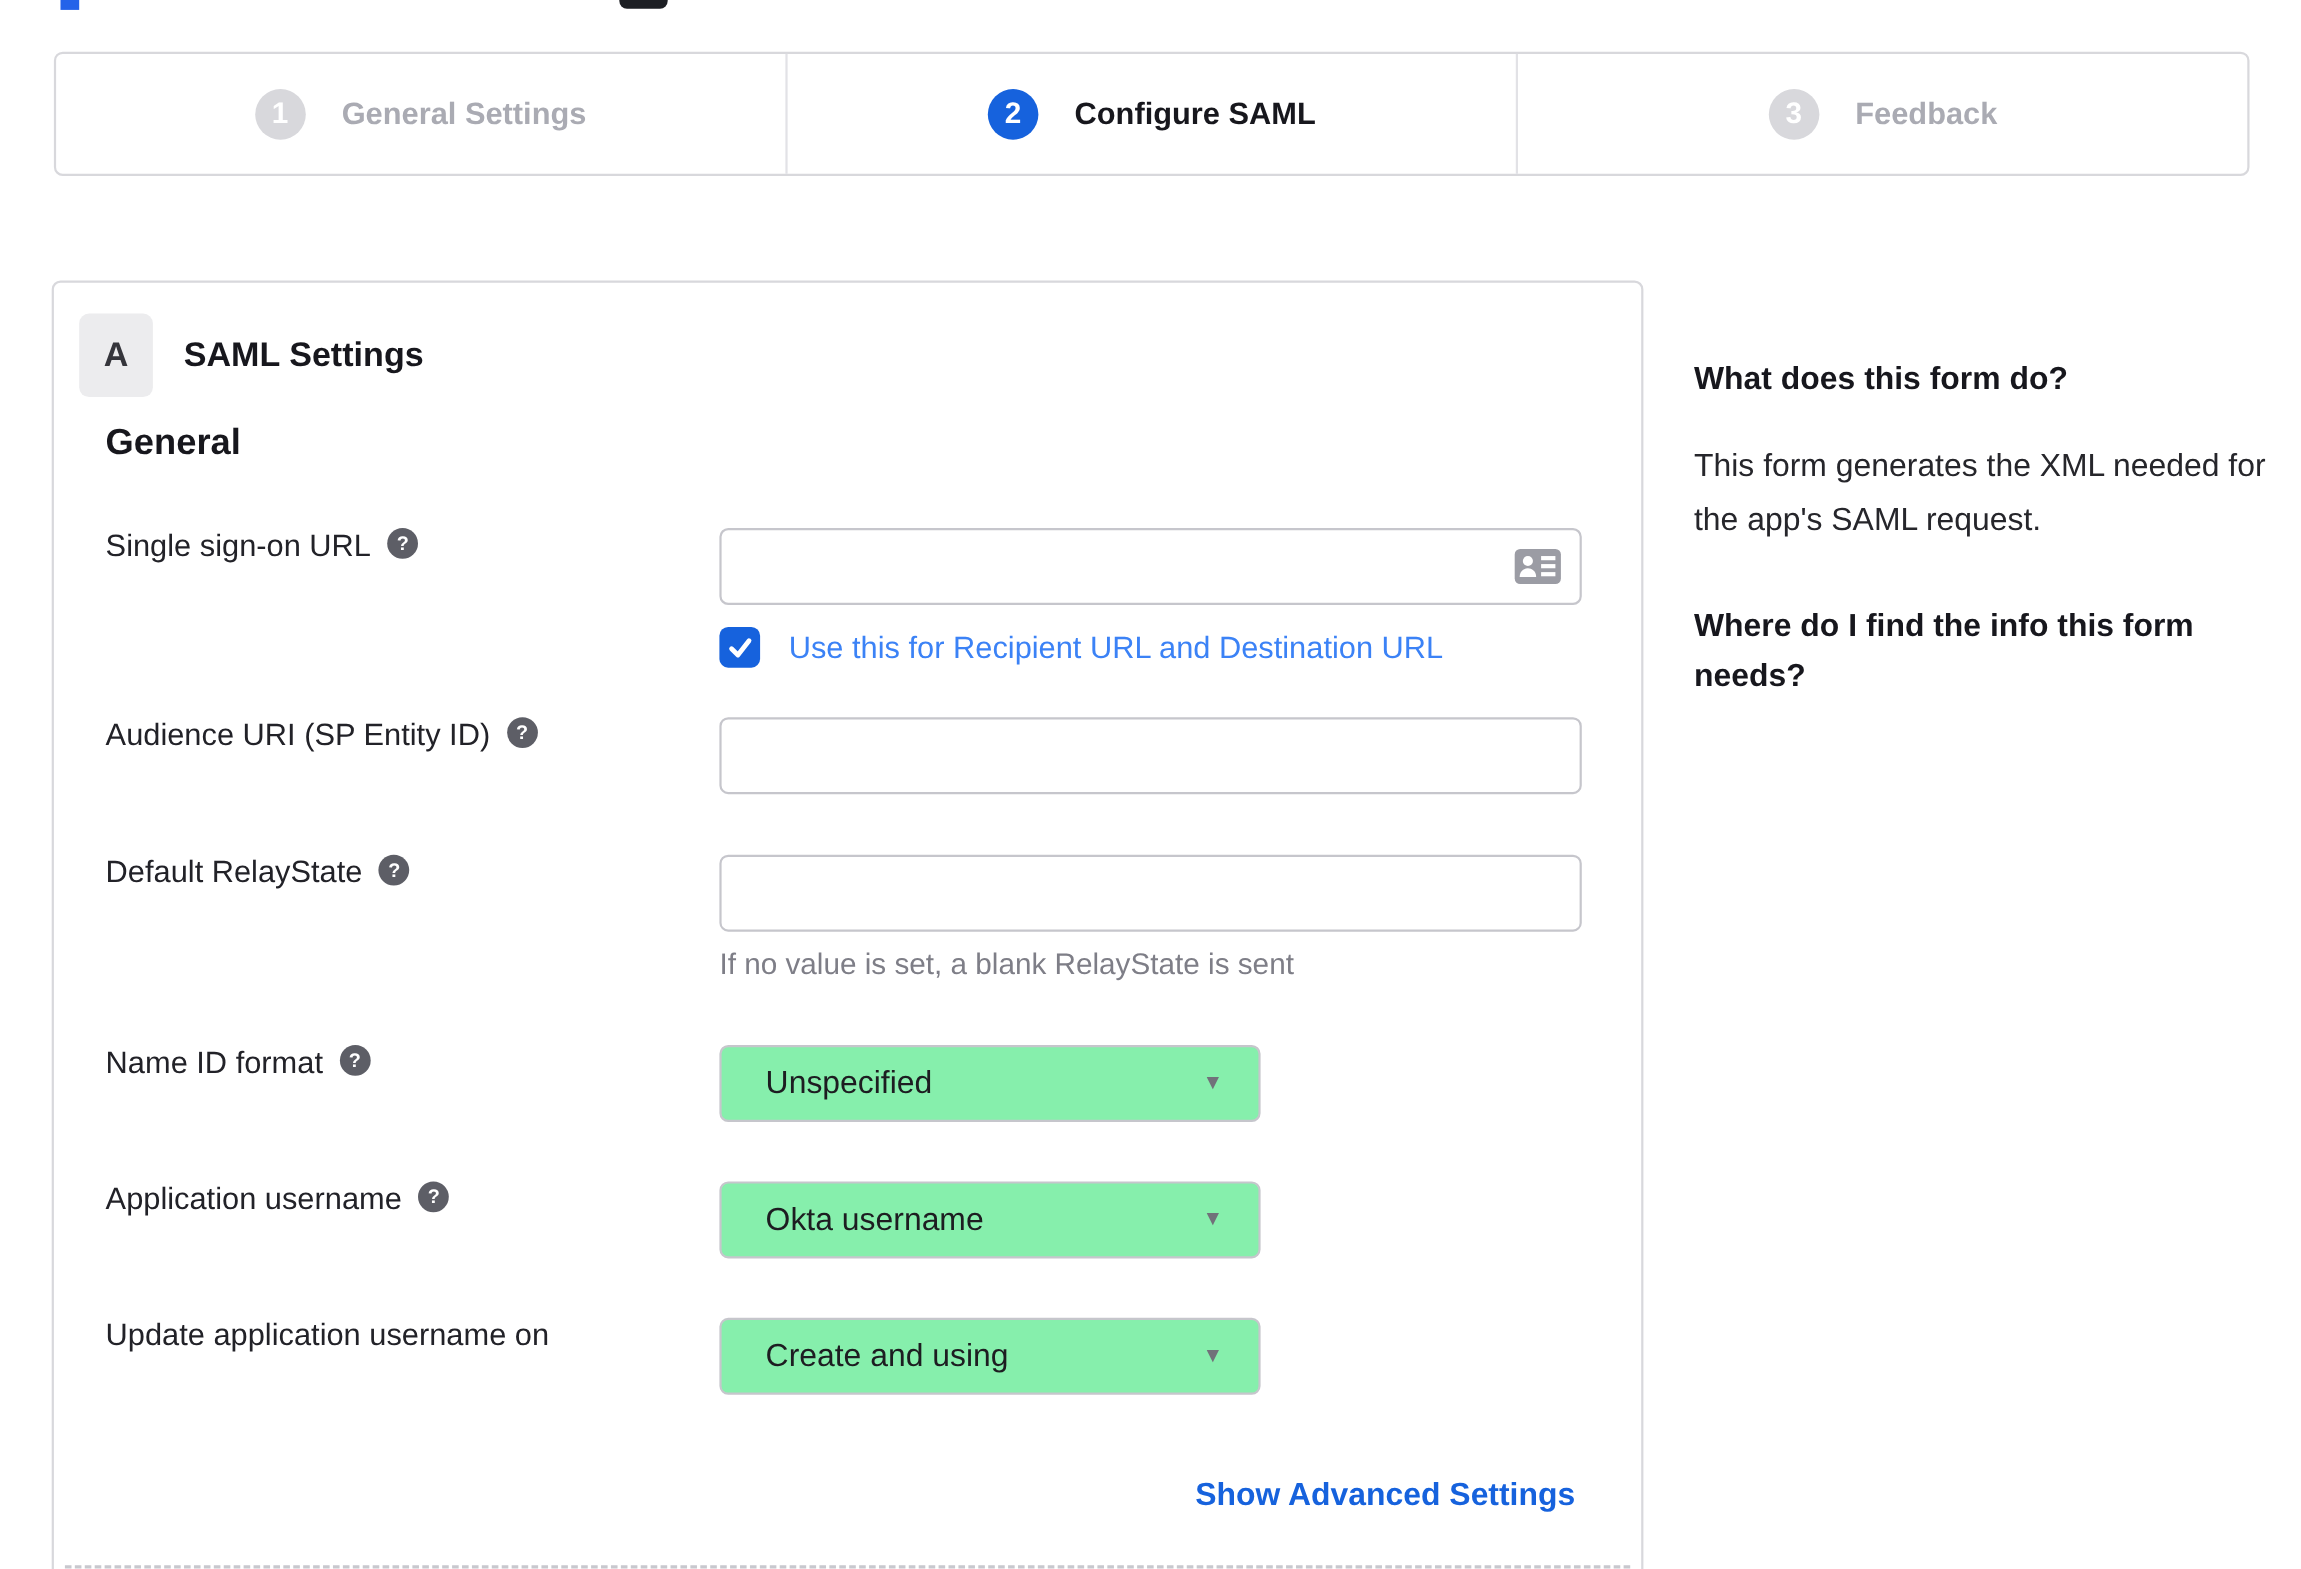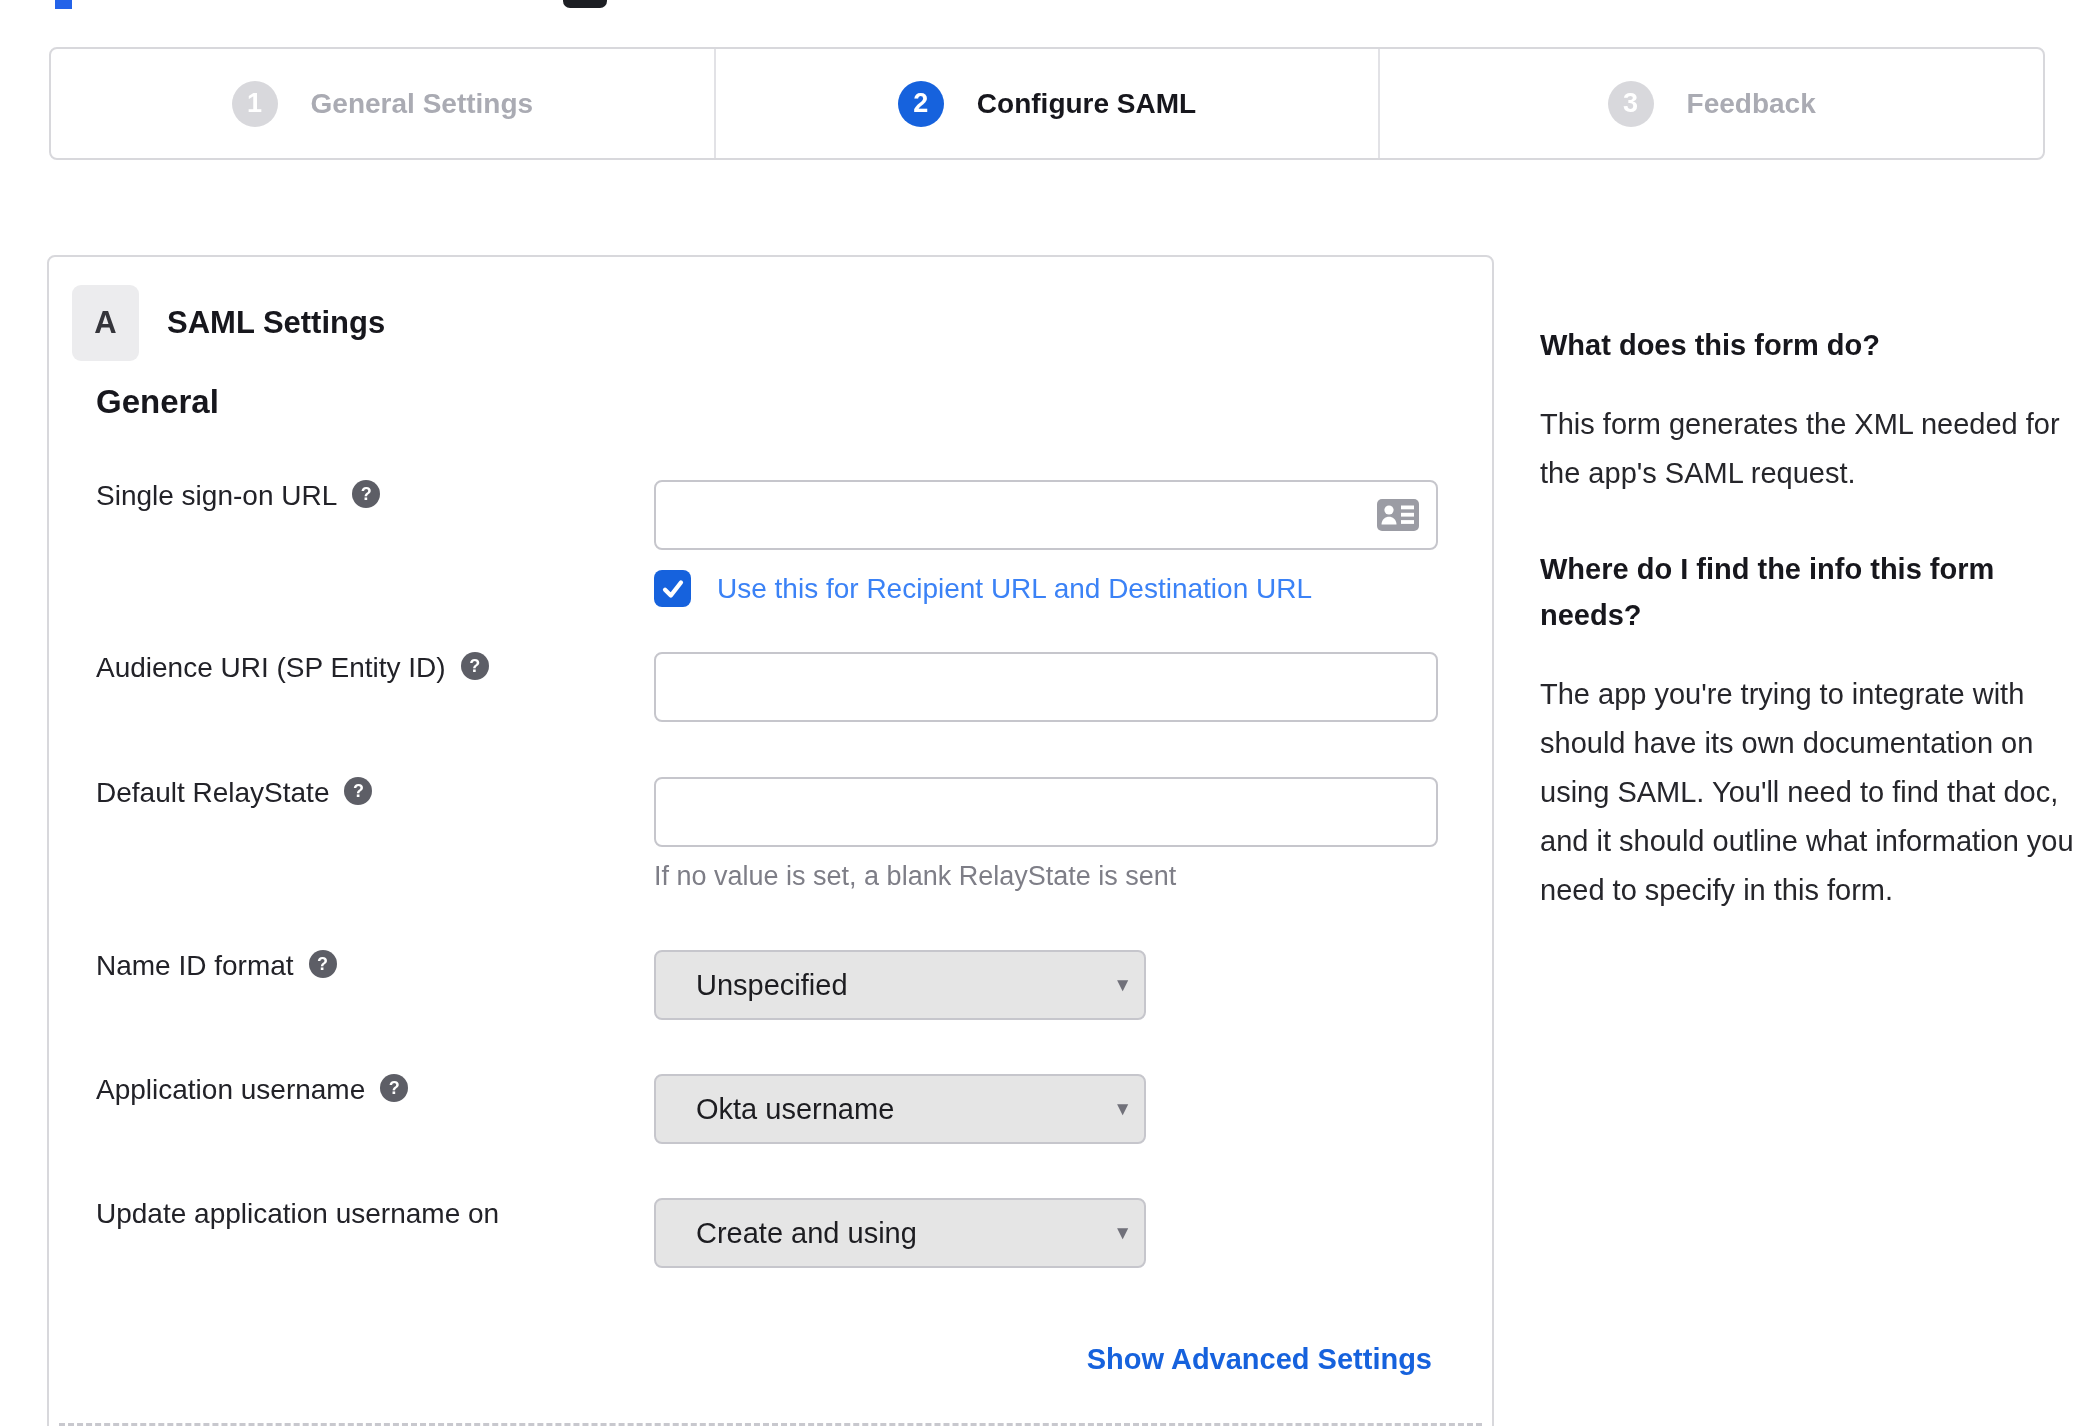--- a/index.html
+++ b/index.html
@@ -44,22 +44,22 @@
   .input-wrap .tinput { left:0; top:0; width:100%; }
   .card-icon { position:absolute; right:18px; top:18px; width:44px; height:34px; }
 
   .checkbox { position:absolute; left:605px; width:37px; height:37px; border-radius:8px;
               background:#1662dd; display:flex; align-items:center; justify-content:center; cursor:pointer; }
   .checkbox-label { position:absolute; left:668px; height:37px; display:flex; align-items:center;
                     font-size:28px; color:#3b82f6; }
   .hint { position:absolute; left:605px; font-size:27px; color:#7e7e87; }
 
   .select { position:absolute; left:605px; width:492px; height:70px; border:2px solid #c6c6cc;
-            border-radius:8px; background:#e5e5e5; display:flex; align-items:center;
-            justify-content:space-between; padding:0 12px 0 40px; font-size:29px; color:#1d1d21; cursor:pointer; }
+            border-radius:8px; background:#86efac; display:flex; align-items:center;
+            justify-content:space-between; padding:0 32px 0 40px; font-size:29px; color:#1d1d21; cursor:pointer; }
   .select .arrow { font-size:19px; color:#71717a; }
 
   .adv-link { position:absolute; right:60px; top:1086px; font-size:29px; font-weight:600;
               color:#1662dd; text-decoration:none; cursor:pointer; }
   .dashes { position:absolute; left:10px; right:10px; top:1166px; border-top:3px dashed #c8c8ce; }
 
   
   .sidebar { position:absolute; left:1540px; top:322px; width:545px; }
   .sb-h { font-size:29px; font-weight:bold; color:#17171d; line-height:46px; margin-bottom:22px; }
   .sb-p { font-size:29px; color:#26262b; line-height:49px; margin-bottom:48px;margin-top:32px; }
@@ -152,14 +152,13 @@
   </div>
 
   <a class="adv-link">Show Advanced Settings</a>
   <div class="dashes"></div>
 </div>
 
 <div class="sidebar">
   <div class="sb-h">What does this form do?</div>
   <div class="sb-p">This form generates the XML needed for the app's SAML request.</div>
   <div class="sb-h">Where do I find the info this form needs?</div>
-  <div class="sb-p">The app you're trying to integrate with should have its own documentation on using SAML. You'll need to find that doc, and it should outline what information you need to specify in this form.</div>
 </div>
 
 </body></html>

